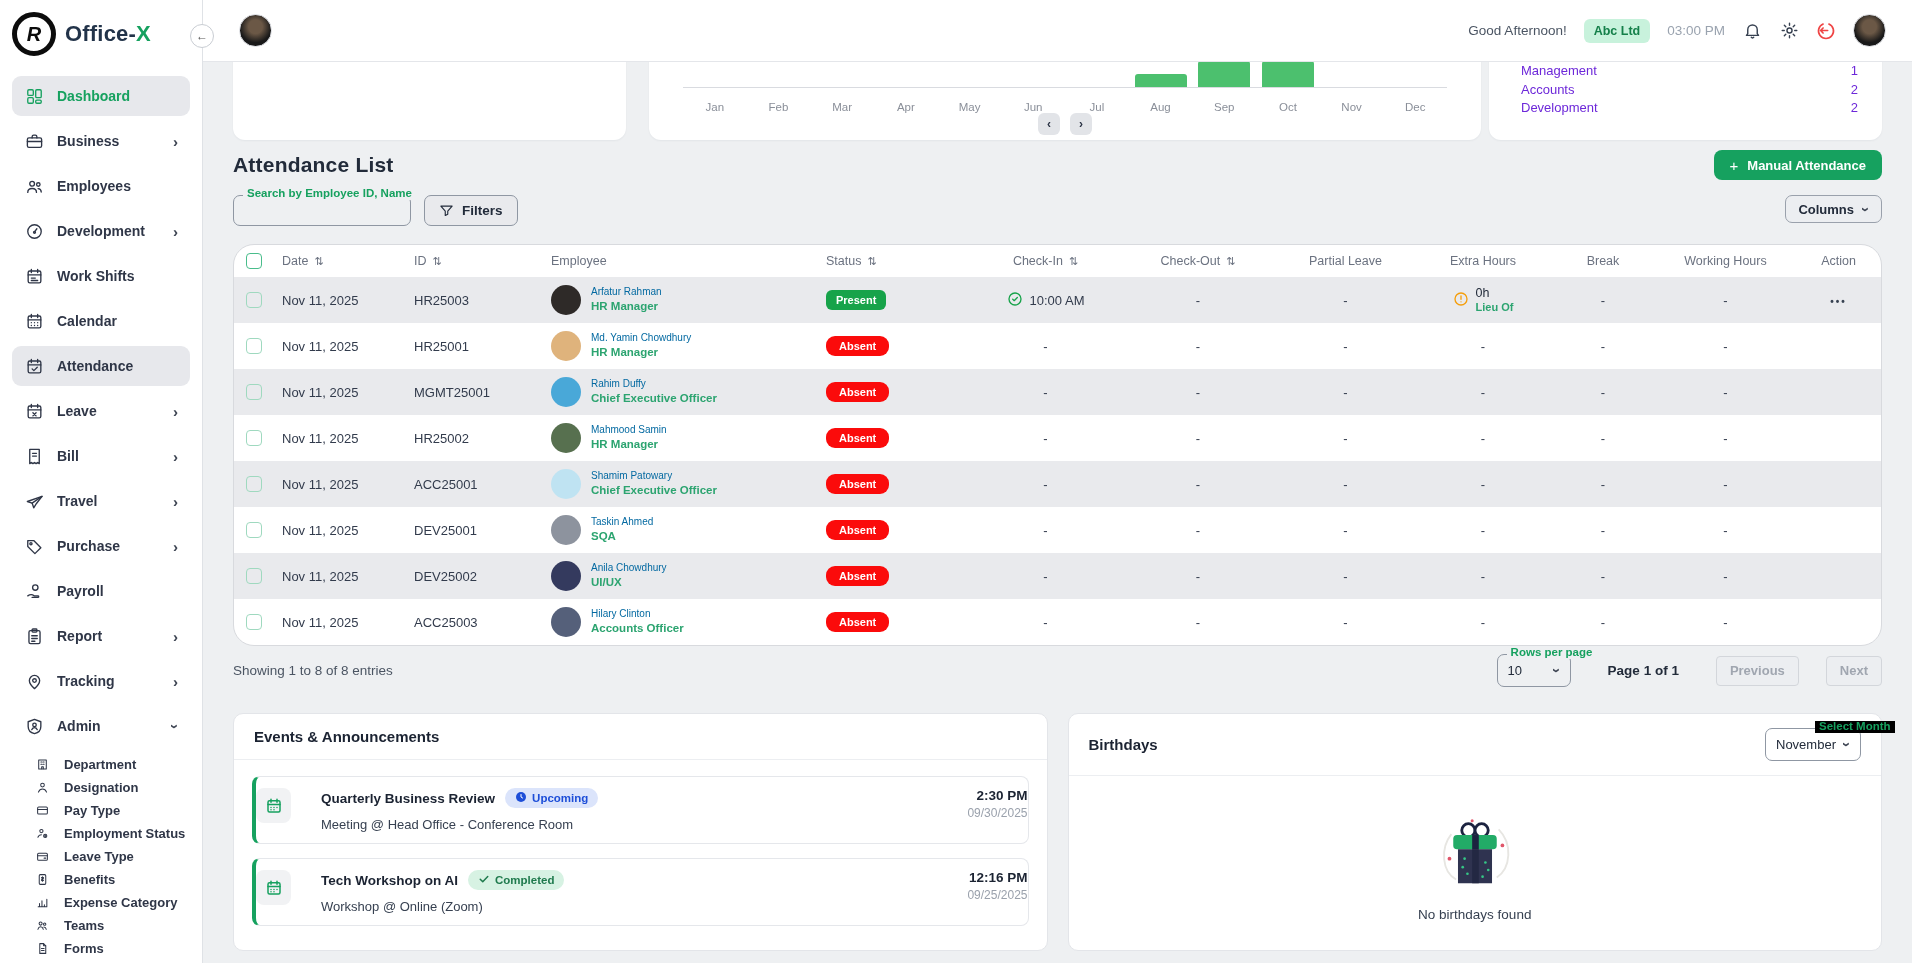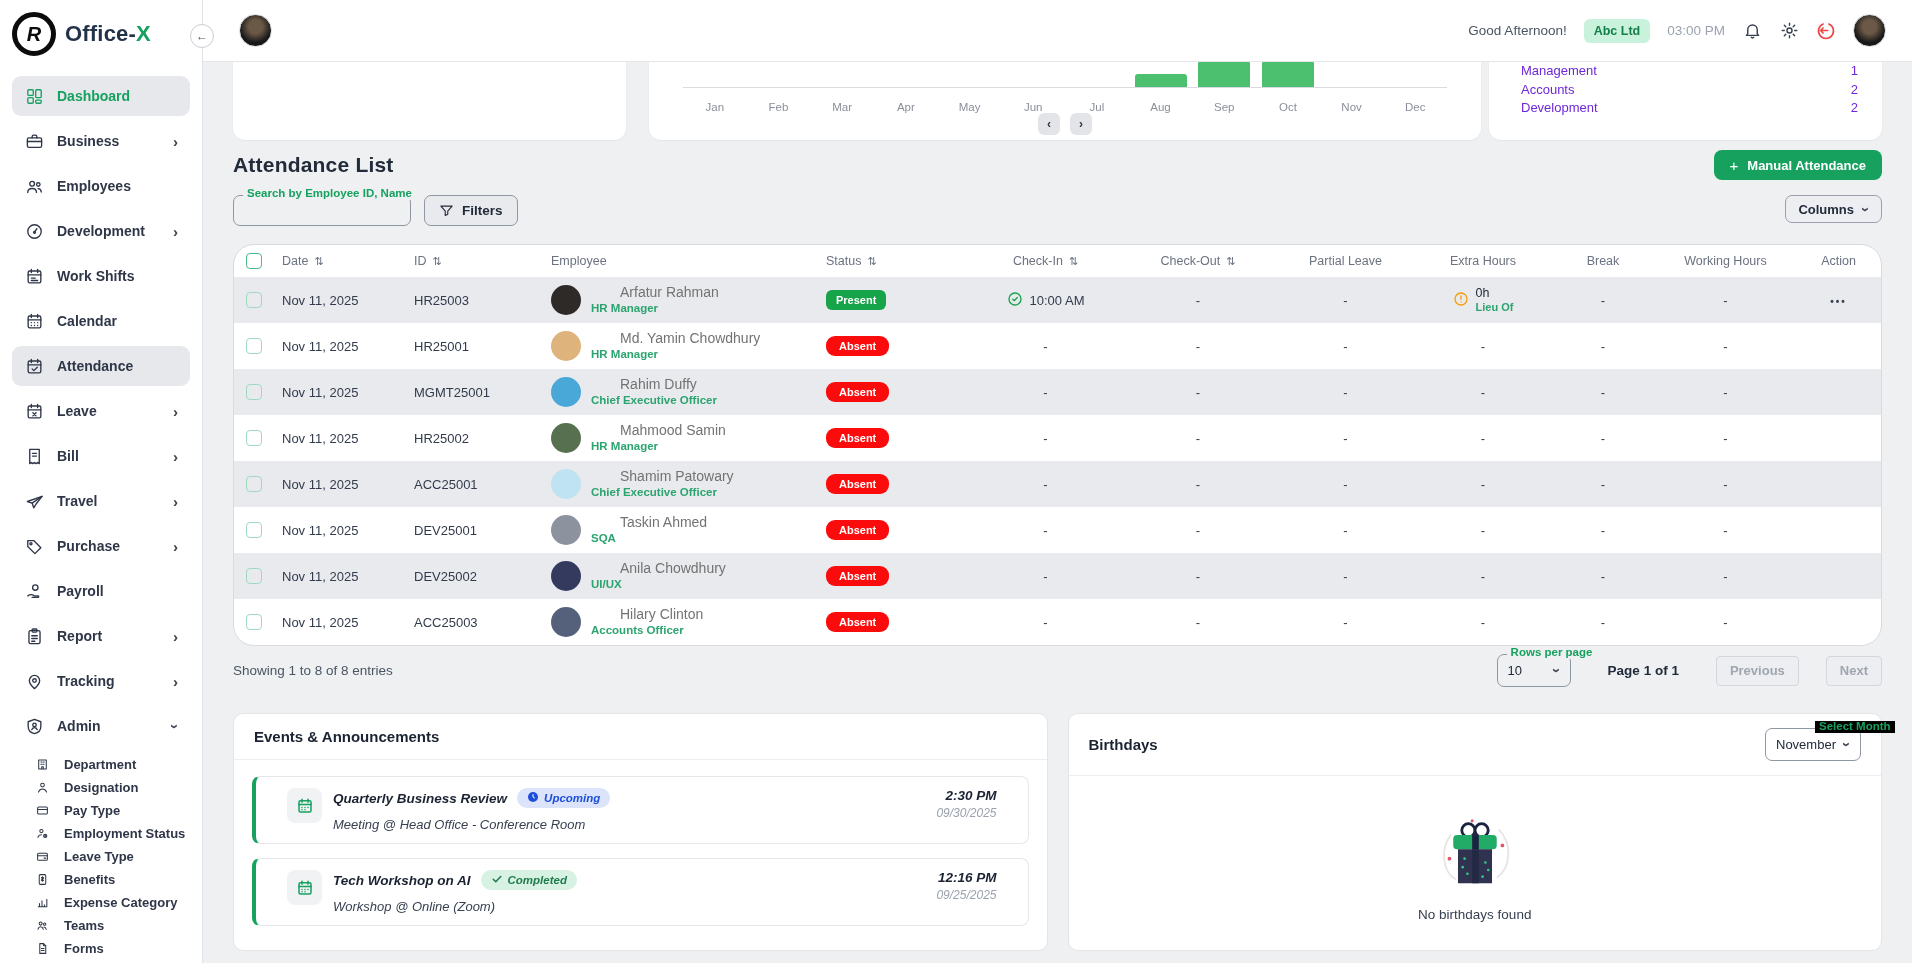--- a/index.html
+++ b/index.html
@@ -73,21 +73,21 @@
   thead th { height:32px; font-size:12.5px; font-weight:500; color:#6b7280; text-align:left; padding:0 8px; white-space:nowrap; }
   thead th.c { text-align:center; }
   .sort { font-size:11px; color:#6b7280; margin-left:6px; }
   tbody td { height:46px; font-size:13px; color:#323b4c; padding:0 8px; white-space:nowrap; overflow:hidden; }
   tbody tr:nth-child(odd) { background:#e9eaed; }
   td.c, .dash { text-align:center; }
   .cb { display:inline-block; width:16px; height:16px; border:1.6px solid #49bd8b; border-radius:4px; background:transparent; cursor:pointer; vertical-align:middle; }
   tbody .cb { border-color:#9fd9bf; }
   .emp { display:flex; align-items:center; gap:10px; }
   .emp-av { width:30px; height:30px; border-radius:50%; flex:none; }
-  .emp-name { font-size:14px; color:#737373; line-height:1.25;margin-left:29px; }
+  .emp-name { font-size:10px; color:#0369a1; line-height:1.25; }
   .emp-role { font-size:11.5px; color:#2ca470; font-weight:600; line-height:1.3; }
   .badge { display:inline-block; font-size:11px; font-weight:700; color:#fff; padding:4px 10px; }
   .badge.present { background:#17a34a; border-radius:6px; }
   .badge.absent { background:#fb0b0b; border-radius:9px; padding:4px 13px; }
   .ck-wrap { display:inline-flex; align-items:center; gap:7px; }
   .extra-wrap { display:inline-flex; align-items:center; gap:7px; text-align:left; }
   .extra-main { font-size:12.5px; color:#222b3a; line-height:1.2; }
   .extra-link { font-size:11px; color:#2ca470; font-weight:600; line-height:1.2; cursor:pointer; }
   .dots { letter-spacing:2px; color:#374151; font-size:10px; font-weight:700; }
 
@@ -99,21 +99,21 @@
   .rows-select { width:74px; }
   .page-info { font-size:13.5px; font-weight:700; color:#222b3a; margin:0 10px; }
   .btn-page { height:30px; border:1px solid #d3d6db; border-radius:4px; background:#eceef1; color:#a0a6b0; font-size:13px; font-weight:600; padding:0 13px; cursor:default; }
 
   
   .bottom-row { margin-top:26px; display:flex; gap:20px; }
   .panel { background:#fff; border:1px solid #e3e5e9; border-radius:10px; flex:1; height:238px; display:flex; flex-direction:column; }
   .panel-head { padding:14px 20px; border-bottom:1px solid #eceef1; display:flex; align-items:center; }
   .panel-title { font-size:15px; font-weight:700; color:#1b2332; }
   .events-body { padding:16px 18px; display:flex; flex-direction:column; gap:14px; overflow:hidden; }
-  .event-item { border:1px solid #e5e7eb; border-left:4px solid #16a15f; border-radius:8px; padding:11px 31px; display:flex; gap:11px;font-style:italic; }
+  .event-item { border:1px solid #e5e7eb; border-left:4px solid #16a15f; border-radius:8px; padding:11px 0; display:flex; gap:30px; }
   .event-ic { width:35px; height:35px; border-radius:8px; background:#f1f2f4; display:flex; align-items:center; justify-content:center; flex:none; }
   .event-mid { flex:1; min-width:0; }
   .event-title-row { display:flex; align-items:center; gap:10px; }
   .event-title { font-size:13.5px; font-weight:700; color:#1b2332; }
   .pill { display:inline-flex; align-items:center; gap:5px; font-size:11.5px; font-weight:700; border-radius:999px; padding:3px 10px; }
   .pill.upcoming { background:#dbe4fb; color:#1d4ed8; }
   .pill.completed { background:#d7f2e3; color:#1f7a4d;align-items:center; }
   .event-desc { margin-top:9px; font-size:13px; color:#374151; }
   .event-right { text-align:right; flex:none; }
   .event-time { font-size:13.5px; font-weight:700; color:#1b2332; }

